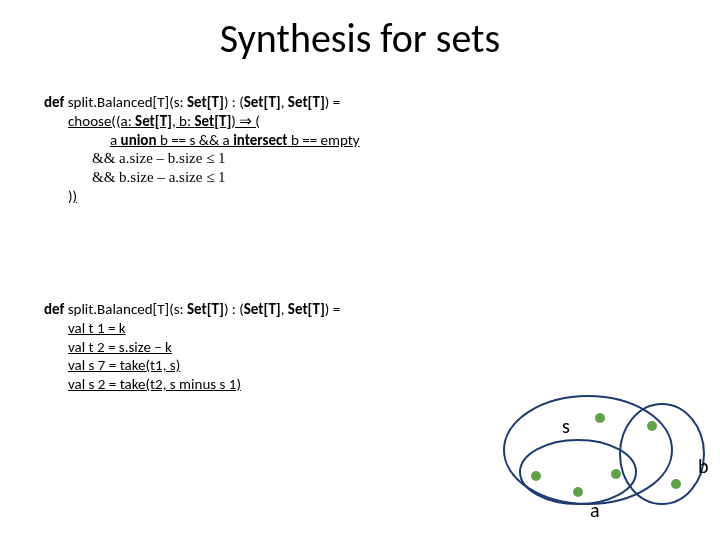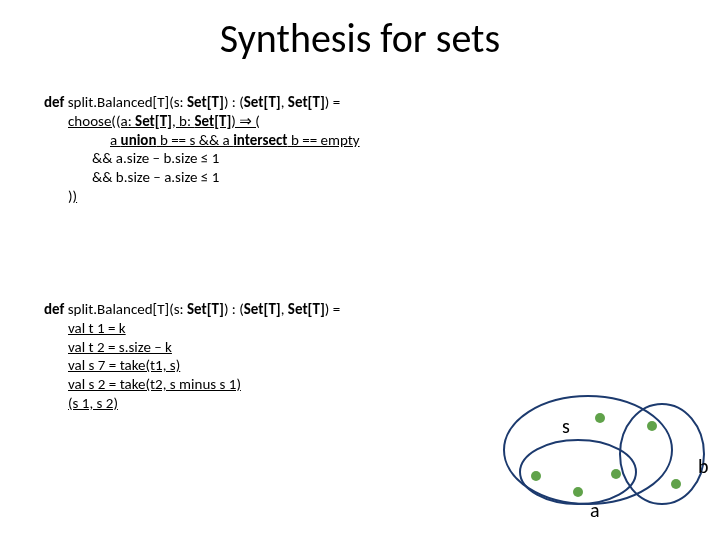--- a/index.html
+++ b/index.html
@@ -55,21 +55,21 @@
   .box2 {
     left: 56px;
     top: 324px;
     width: 414px;
     height: 172px;
     background: linear-gradient(#f4fae9, #e6f2d1);
     border: 1px solid #b6cf8d;
   }
   .indent1 { padding-left: 24px; text-decoration: underline; }
   .indent2 { padding-left: 66px; text-decoration: underline; }
-  .indent3 { padding-left: 48px; }
+  .indent3 { padding-left: 48px; font-family: Liberation Serif, serif; }
   .diagram {
     position: absolute;
     left: 494px;
     top: 380px;
     width: 216px;
     height: 150px;
   }
 </style>
 </head>
 <body>
@@ -97,21 +97,20 @@
   </div>
 
   <div class="block" style="top:300px;">
     <div class="sig">
       <span class="bold">def</span><span> split.Balanced[T](s: </span><span class="bold">Set[T]</span><span>) : (</span><span class="bold">Set[T]</span><span>, </span><span class="bold">Set[T]</span><span>) =</span>
     </div>
     <div class="indent1">val t 1 = k</div>
     <div class="indent1">val t 2 = s.size – k</div>
     <div class="indent1">val s 7 = take(t1, s)</div>
     <div class="indent1">val s 2 = take(t2, s minus s 1)</div>
-    <div class="indent1">(s 1, s 2)</div>
   </div>
 
   <div class="diagram">
     <svg width="216" height="150" viewBox="0 0 216 150">
 
       <ellipse cx="94" cy="70" rx="84" ry="54" fill="none" stroke="#1c3a6e" stroke-width="2"></ellipse>
 
       <ellipse cx="84" cy="92" rx="58" ry="32" fill="none" stroke="#1c3a6e" stroke-width="2"></ellipse>
 
       <ellipse cx="168" cy="74" rx="42" ry="50" fill="none" stroke="#1c3a6e" stroke-width="2"></ellipse>

